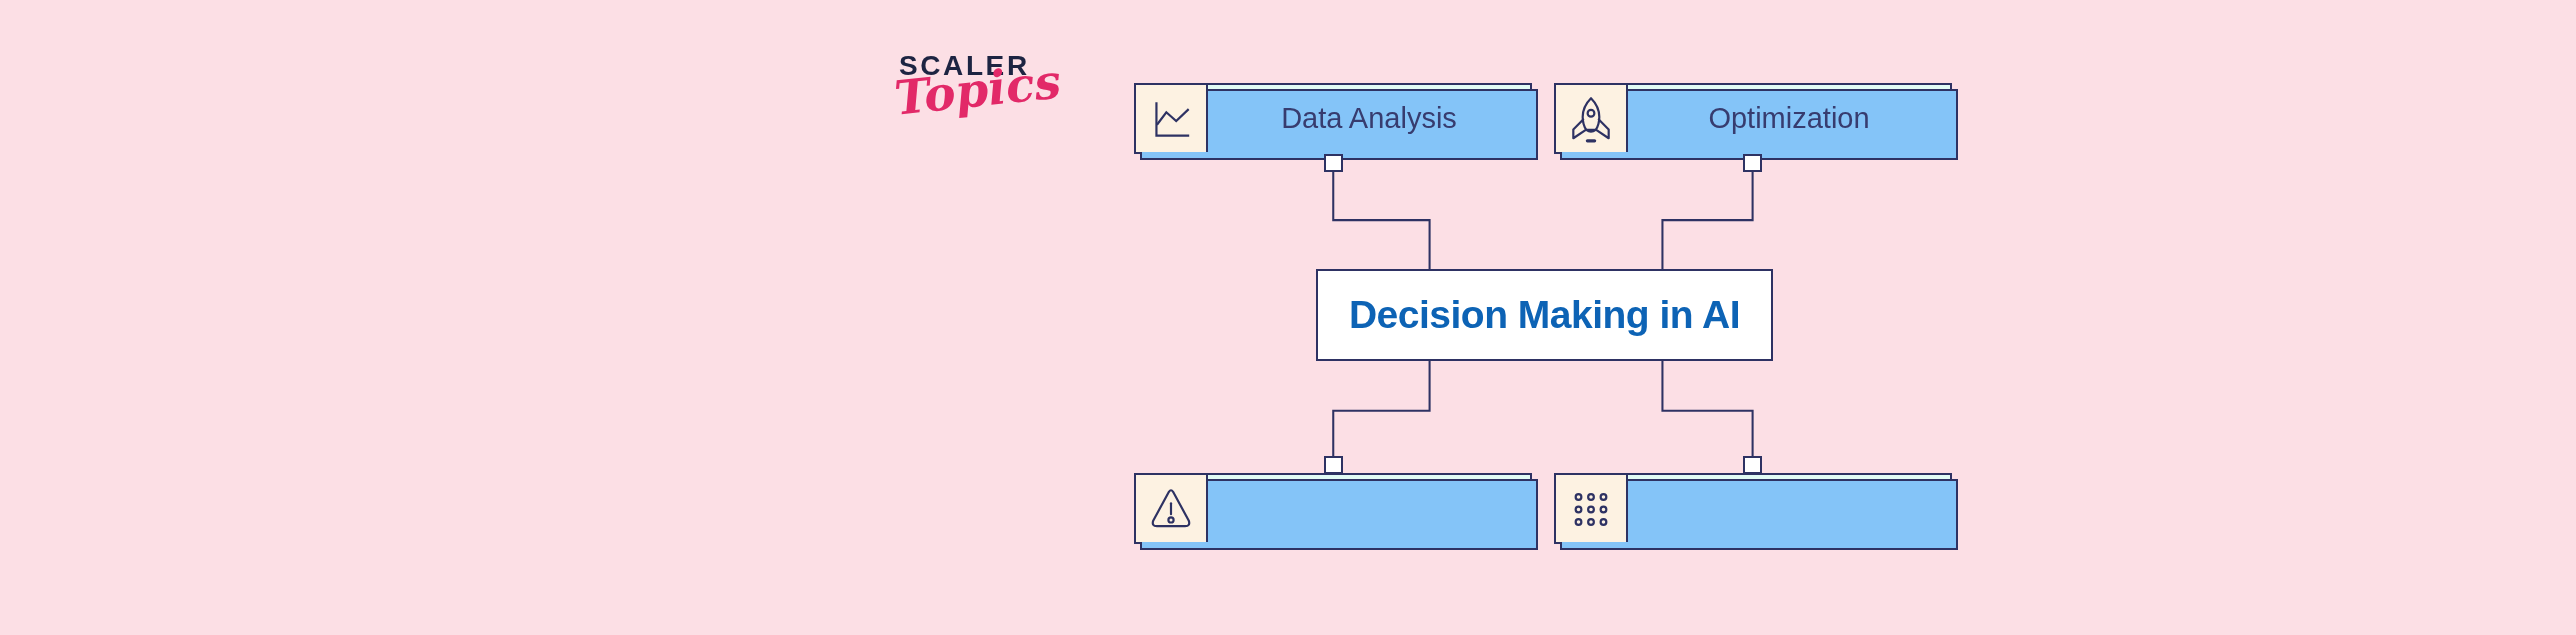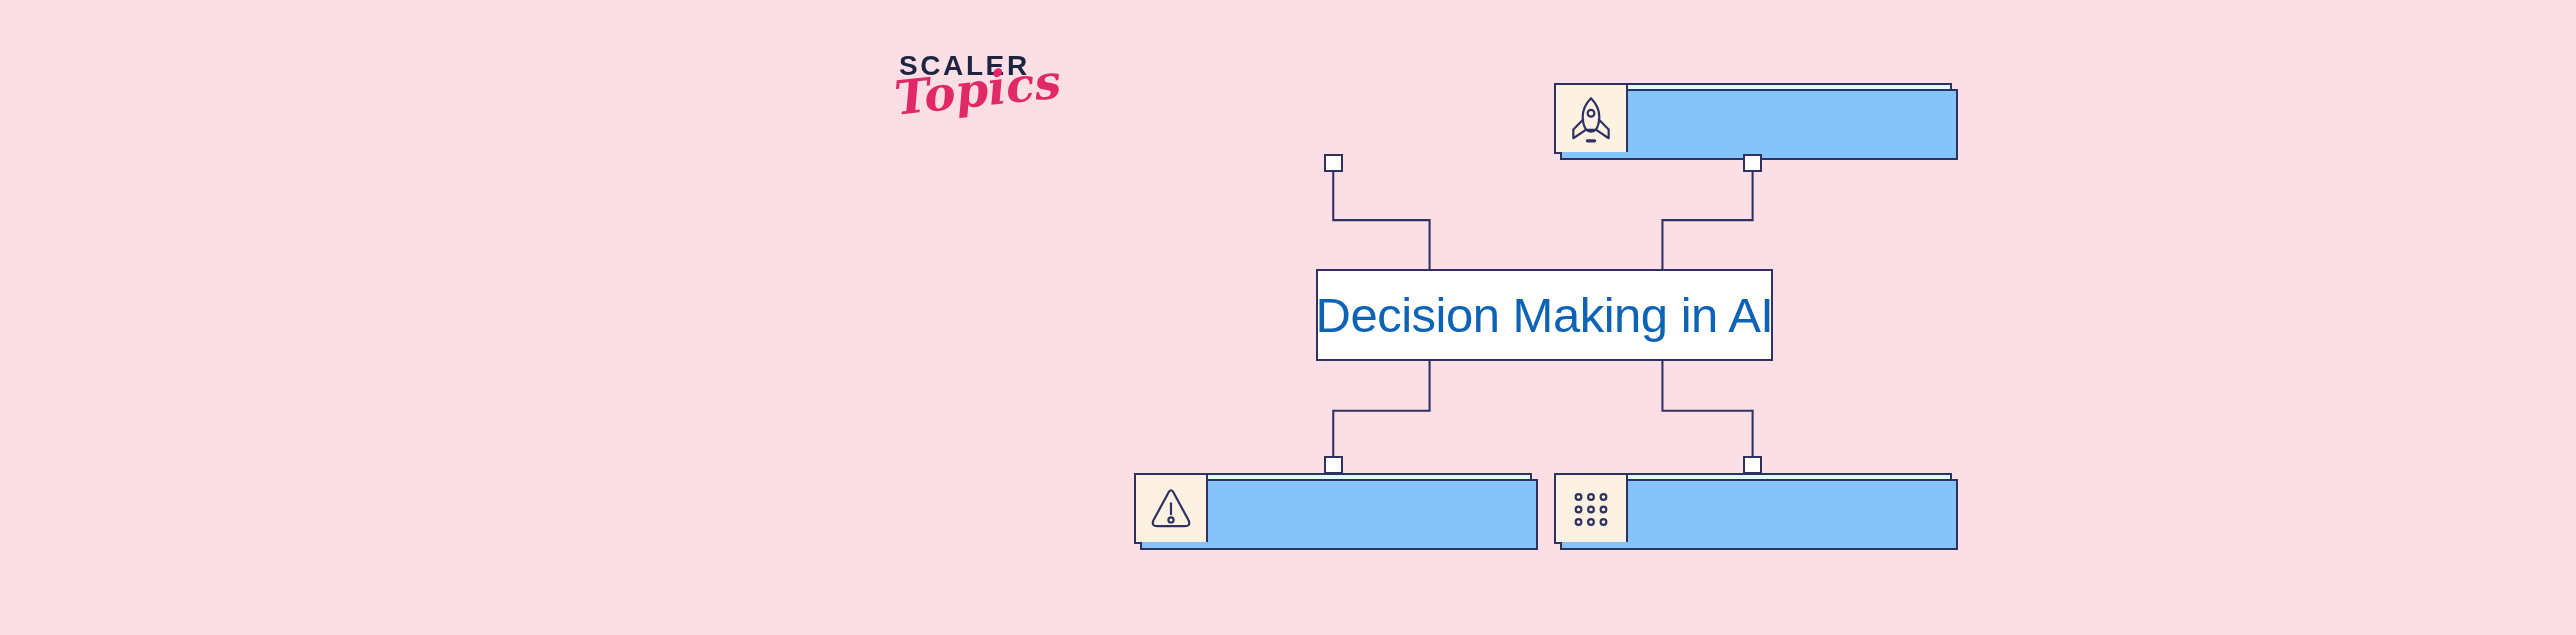--- a/index.html
+++ b/index.html
@@ -108,22 +108,22 @@
     width: 457px; height: 92px;
     box-sizing: border-box;
     background: #ffffff;
     border: 2.6px solid #2e3263;
     display: flex;
     align-items: center;
     justify-content: center;
     z-index: 1;
   }
   .center-box .title {
-    font-size: 49px;
-    font-weight: normal;
+    font-size: 39px;
+    font-weight: bold;
     letter-spacing: -0.5px;
     color: #0d63b5;
     white-space: nowrap;
   }
 
   
   .port {
     position: absolute;
     width: 18.5px; height: 17.5px;
     box-sizing: border-box;
@@ -146,32 +146,42 @@
     <div class="logo-script">Topics</div>
   </div>
 
   <svg class="wires" viewBox="0 0 6000 1234">
     <polyline points="2588,333 2588,427 2775,427 2775,522"></polyline>
     <polyline points="3402,333 3402,427 3227,427 3227,522"></polyline>
     <polyline points="2775,700 2775,797 2588,797 2588,886"></polyline>
     <polyline points="3227,700 3227,797 3402,797 3402,886"></polyline>
   </svg>
 
+  <div class="node node-data-analysis">
+    <div class="icon-cell">
+      <svg viewBox="0 0 100 100">
+        <path d="M22 18 V 82 H 85"></path>
+        <polyline points="23,61 41,37 60,54 84,31"></polyline>
+      </svg>
+    </div>
+    <div class="label-cell">Data Analysis</div>
+  </div>
 
   <div class="node node-optimization">
     <div class="icon-cell">
       <svg viewBox="0 0 100 100" stroke-linejoin="round" stroke-linecap="round">
         <path d="M50 10 C 61 21, 66 34, 66 46 C 66 56, 63 65, 59 71 L 41 71 C 37 65, 34 56, 34 46 C 34 34, 39 21, 50 10 Z"></path>
         <path d="M35 51 L 16 70 L 16 87 L 40 71"></path>
         <path d="M65 51 L 84 70 L 84 87 L 60 71"></path>
         <path d="M41 71 Q 50 78 59 71"></path>
         <circle cx="50" cy="39" r="6.5"></circle>
         <path d="M43 92 L 57 92" style="stroke-width:6"></path>
       </svg>
     </div>
+    <div class="label-cell">Optimization</div>
   </div>
 
   <div class="center-box">
     <div class="title">Decision Making in AI</div>
   </div>
 
   <div class="node node-risk-management">
     <div class="icon-cell">
       <svg viewBox="0 0 100 100" stroke-linejoin="round" stroke-linecap="round">
         <path d="M46 17 Q 50 11 54 17 L 84 72 Q 88 83 77 83 L 23 83 Q 12 83 16 72 Z"></path>

